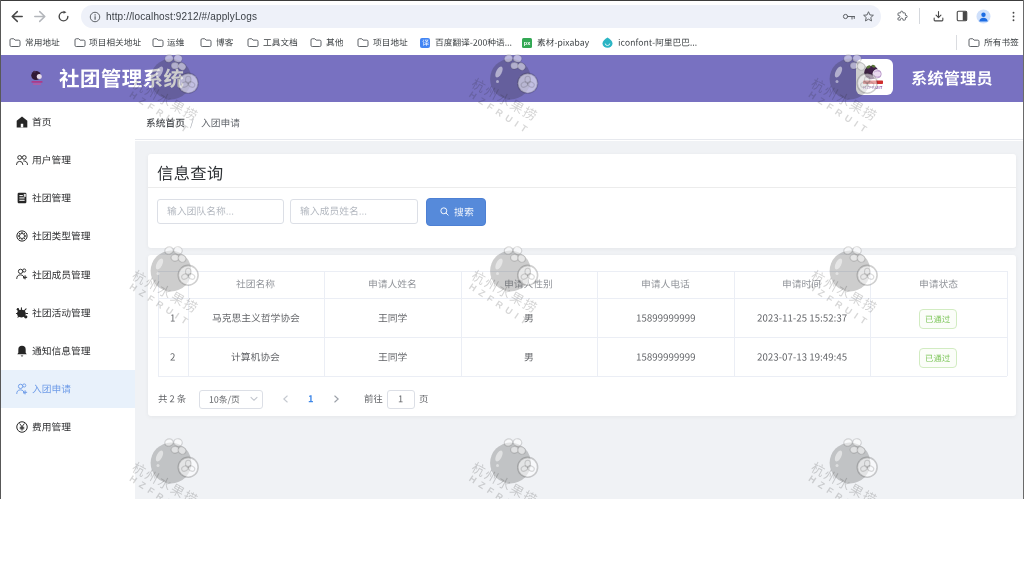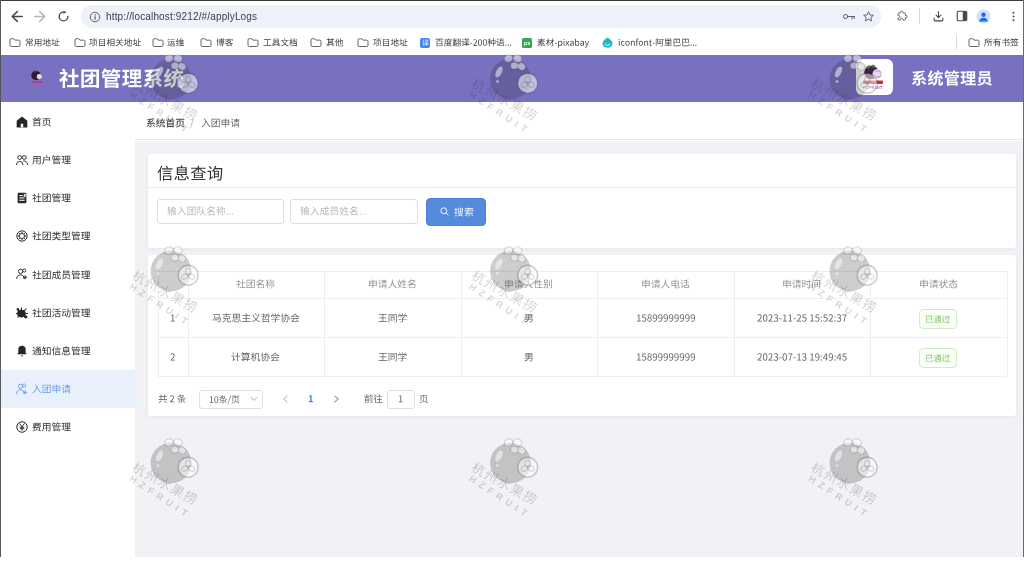--- a/index.html
+++ b/index.html
@@ -1,17 +1,17 @@
 <!DOCTYPE html>
 <html><head><meta charset="utf-8"><style>
 *{margin:0;padding:0;box-sizing:border-box}
 html,body{width:1024px;height:565px;overflow:hidden;background:#fff;
 font-family:"Liberation Sans",sans-serif}
 .ab{position:absolute}
-#page{position:absolute;left:0;top:0;width:1024px;height:557px;overflow:hidden}
+#page{position:absolute;left:0;top:0;width:1024px;height:499px;overflow:hidden}
 </style></head><body>
 <div id="page">
 <svg width="0" height="0" style="position:absolute">
       <defs>
         <path id="r5e38" d="M313 491H692V393H313ZM152 253V-35H227V185H474V-80H551V185H784V44C784 32 780 29 764 27C748 27 695 27 635 29C645 9 657 -19 661 -39C739 -39 789 -39 821 -28C852 -17 860 4 860 43V253H551V336H768V548H241V336H474V253ZM168 803C198 769 231 719 247 685H86V470H158V619H847V470H921V685H544V841H468V685H259L320 714C303 746 268 795 236 831ZM763 832C743 796 706 743 678 710L740 685C769 715 807 761 841 805Z"></path>
         <path id="r7528" d="M153 770V407C153 266 143 89 32 -36C49 -45 79 -70 90 -85C167 0 201 115 216 227H467V-71H543V227H813V22C813 4 806 -2 786 -3C767 -4 699 -5 629 -2C639 -22 651 -55 655 -74C749 -75 807 -74 841 -62C875 -50 887 -27 887 22V770ZM227 698H467V537H227ZM813 698V537H543V698ZM227 466H467V298H223C226 336 227 373 227 407ZM813 466V298H543V466Z"></path>
         <path id="r5730" d="M429 747V473L321 428L349 361L429 395V79C429 -30 462 -57 577 -57C603 -57 796 -57 824 -57C928 -57 953 -13 964 125C944 128 914 140 897 153C890 38 880 11 821 11C781 11 613 11 580 11C513 11 501 22 501 77V426L635 483V143H706V513L846 573C846 412 844 301 839 277C834 254 825 250 809 250C799 250 766 250 742 252C751 235 757 206 760 186C788 186 828 186 854 194C884 201 903 219 909 260C916 299 918 449 918 637L922 651L869 671L855 660L840 646L706 590V840H635V560L501 504V747ZM33 154 63 79C151 118 265 169 372 219L355 286L241 238V528H359V599H241V828H170V599H42V528H170V208C118 187 71 168 33 154Z"></path>
         <path id="r5740" d="M434 621V28H312V-44H962V28H731V421H947V494H731V833H655V28H508V621ZM34 163 62 89C156 127 279 179 393 229L380 295L252 245V528H383V599H252V827H182V599H45V528H182V218C126 196 75 177 34 163Z"></path>
         <path id="r9879" d="M618 500V289C618 184 591 56 319 -19C335 -34 357 -61 366 -77C649 12 693 158 693 289V500ZM689 91C766 41 864 -31 911 -79L961 -26C913 21 813 90 736 138ZM29 184 48 106C140 137 262 179 379 219L369 284L247 247V650H363V722H46V650H172V225ZM417 624V153H490V556H816V155H891V624H655C670 655 686 692 702 728H957V796H381V728H613C603 694 591 656 578 624Z"></path>
         <path id="r76ee" d="M233 470H759V305H233ZM233 542V704H759V542ZM233 233H759V67H233ZM158 778V-74H233V-6H759V-74H837V778Z"></path>

